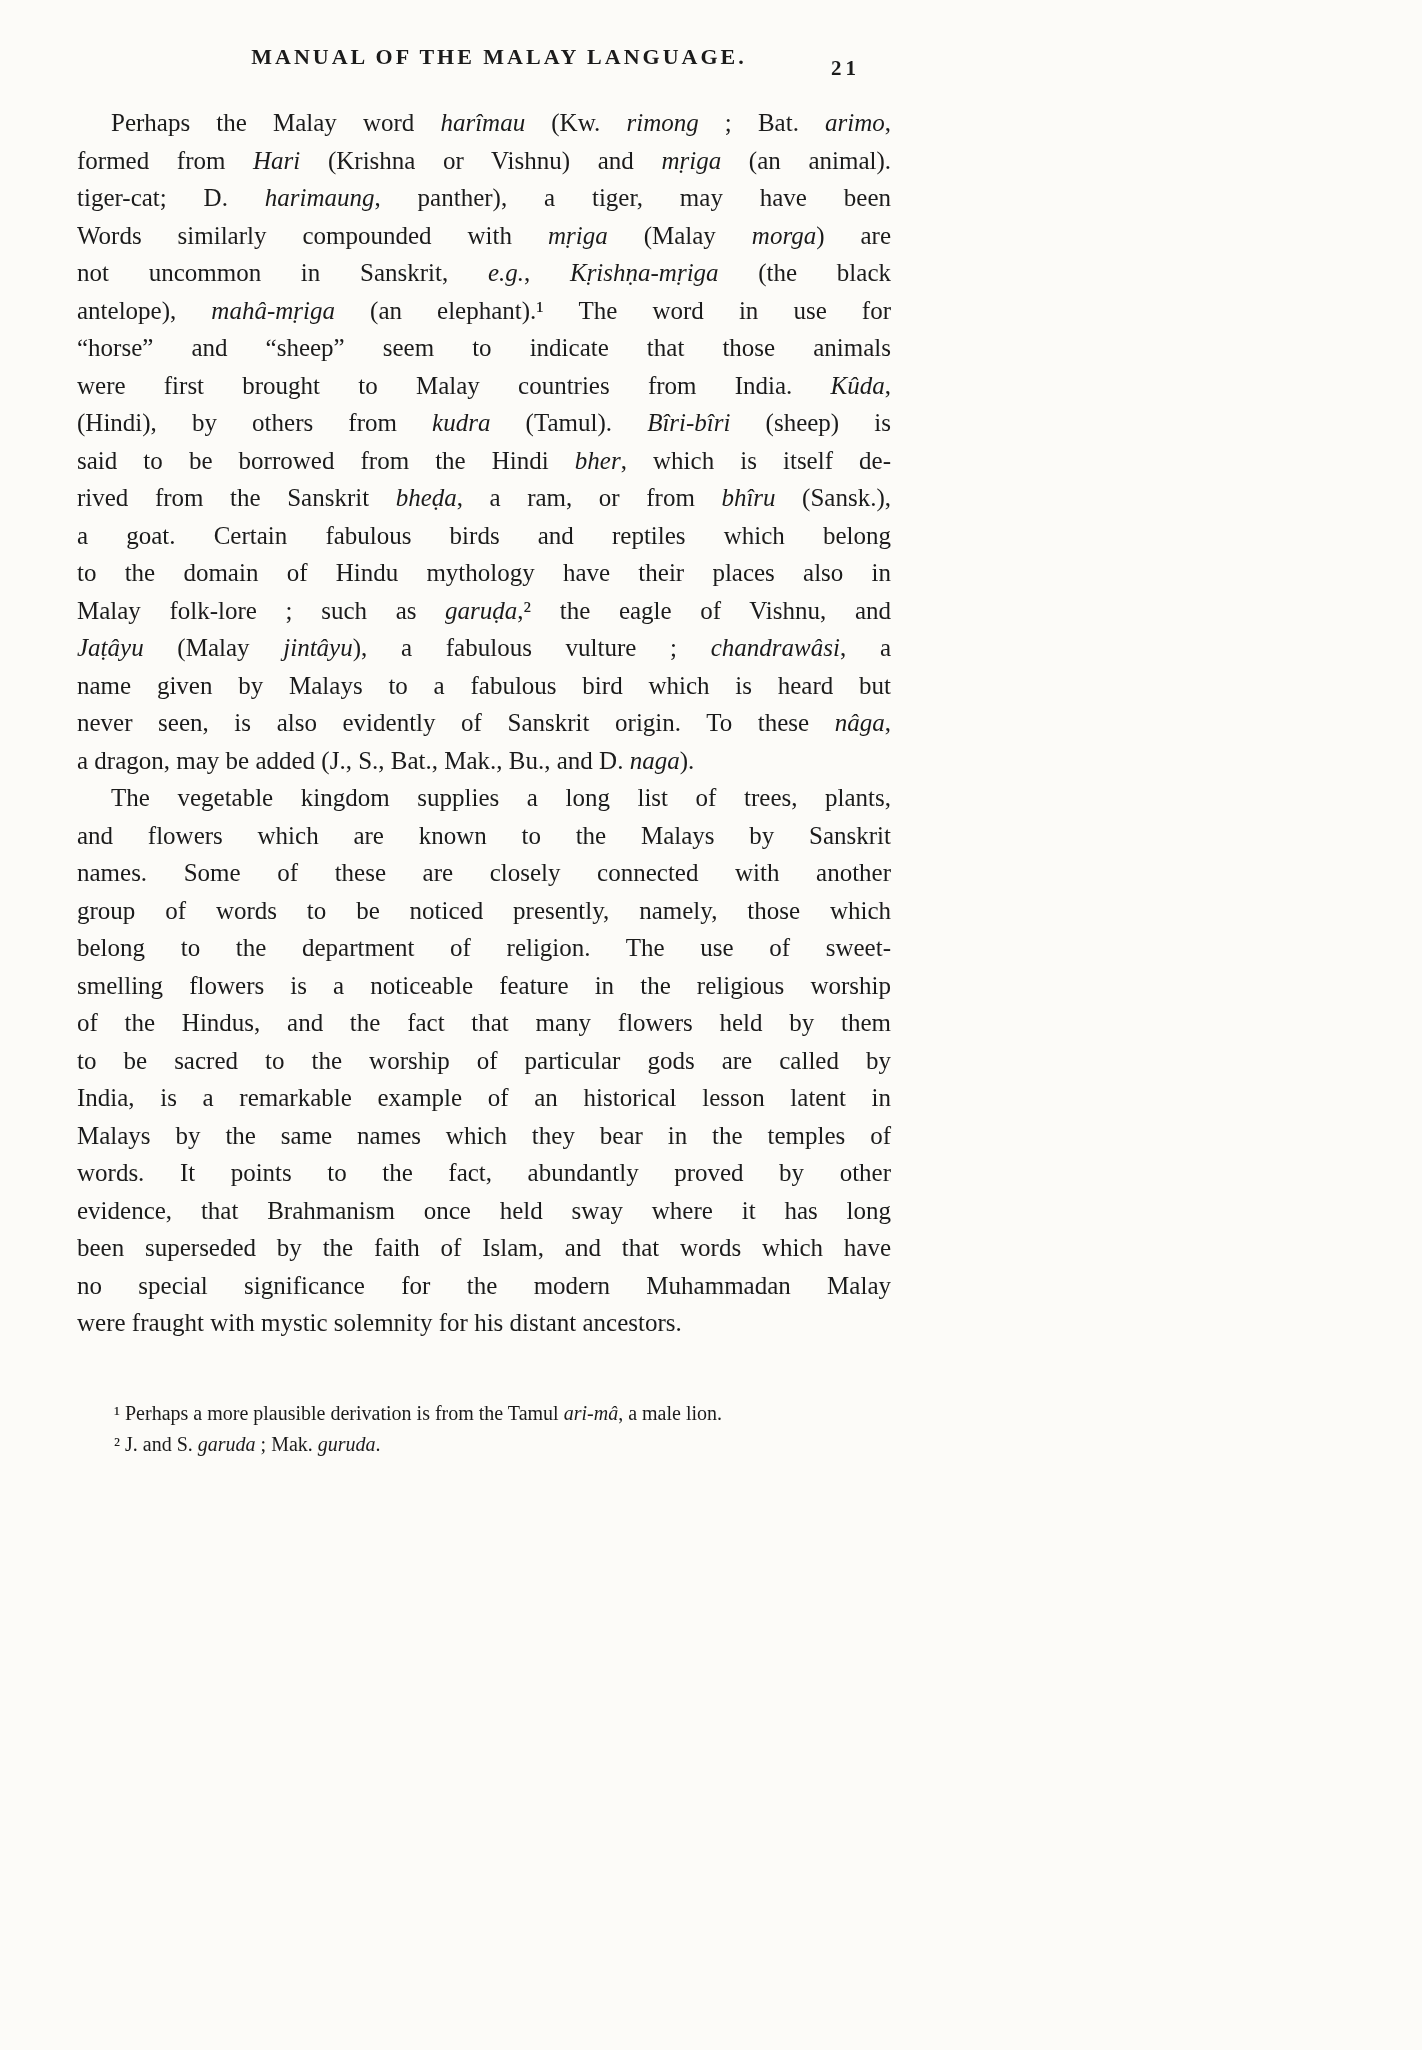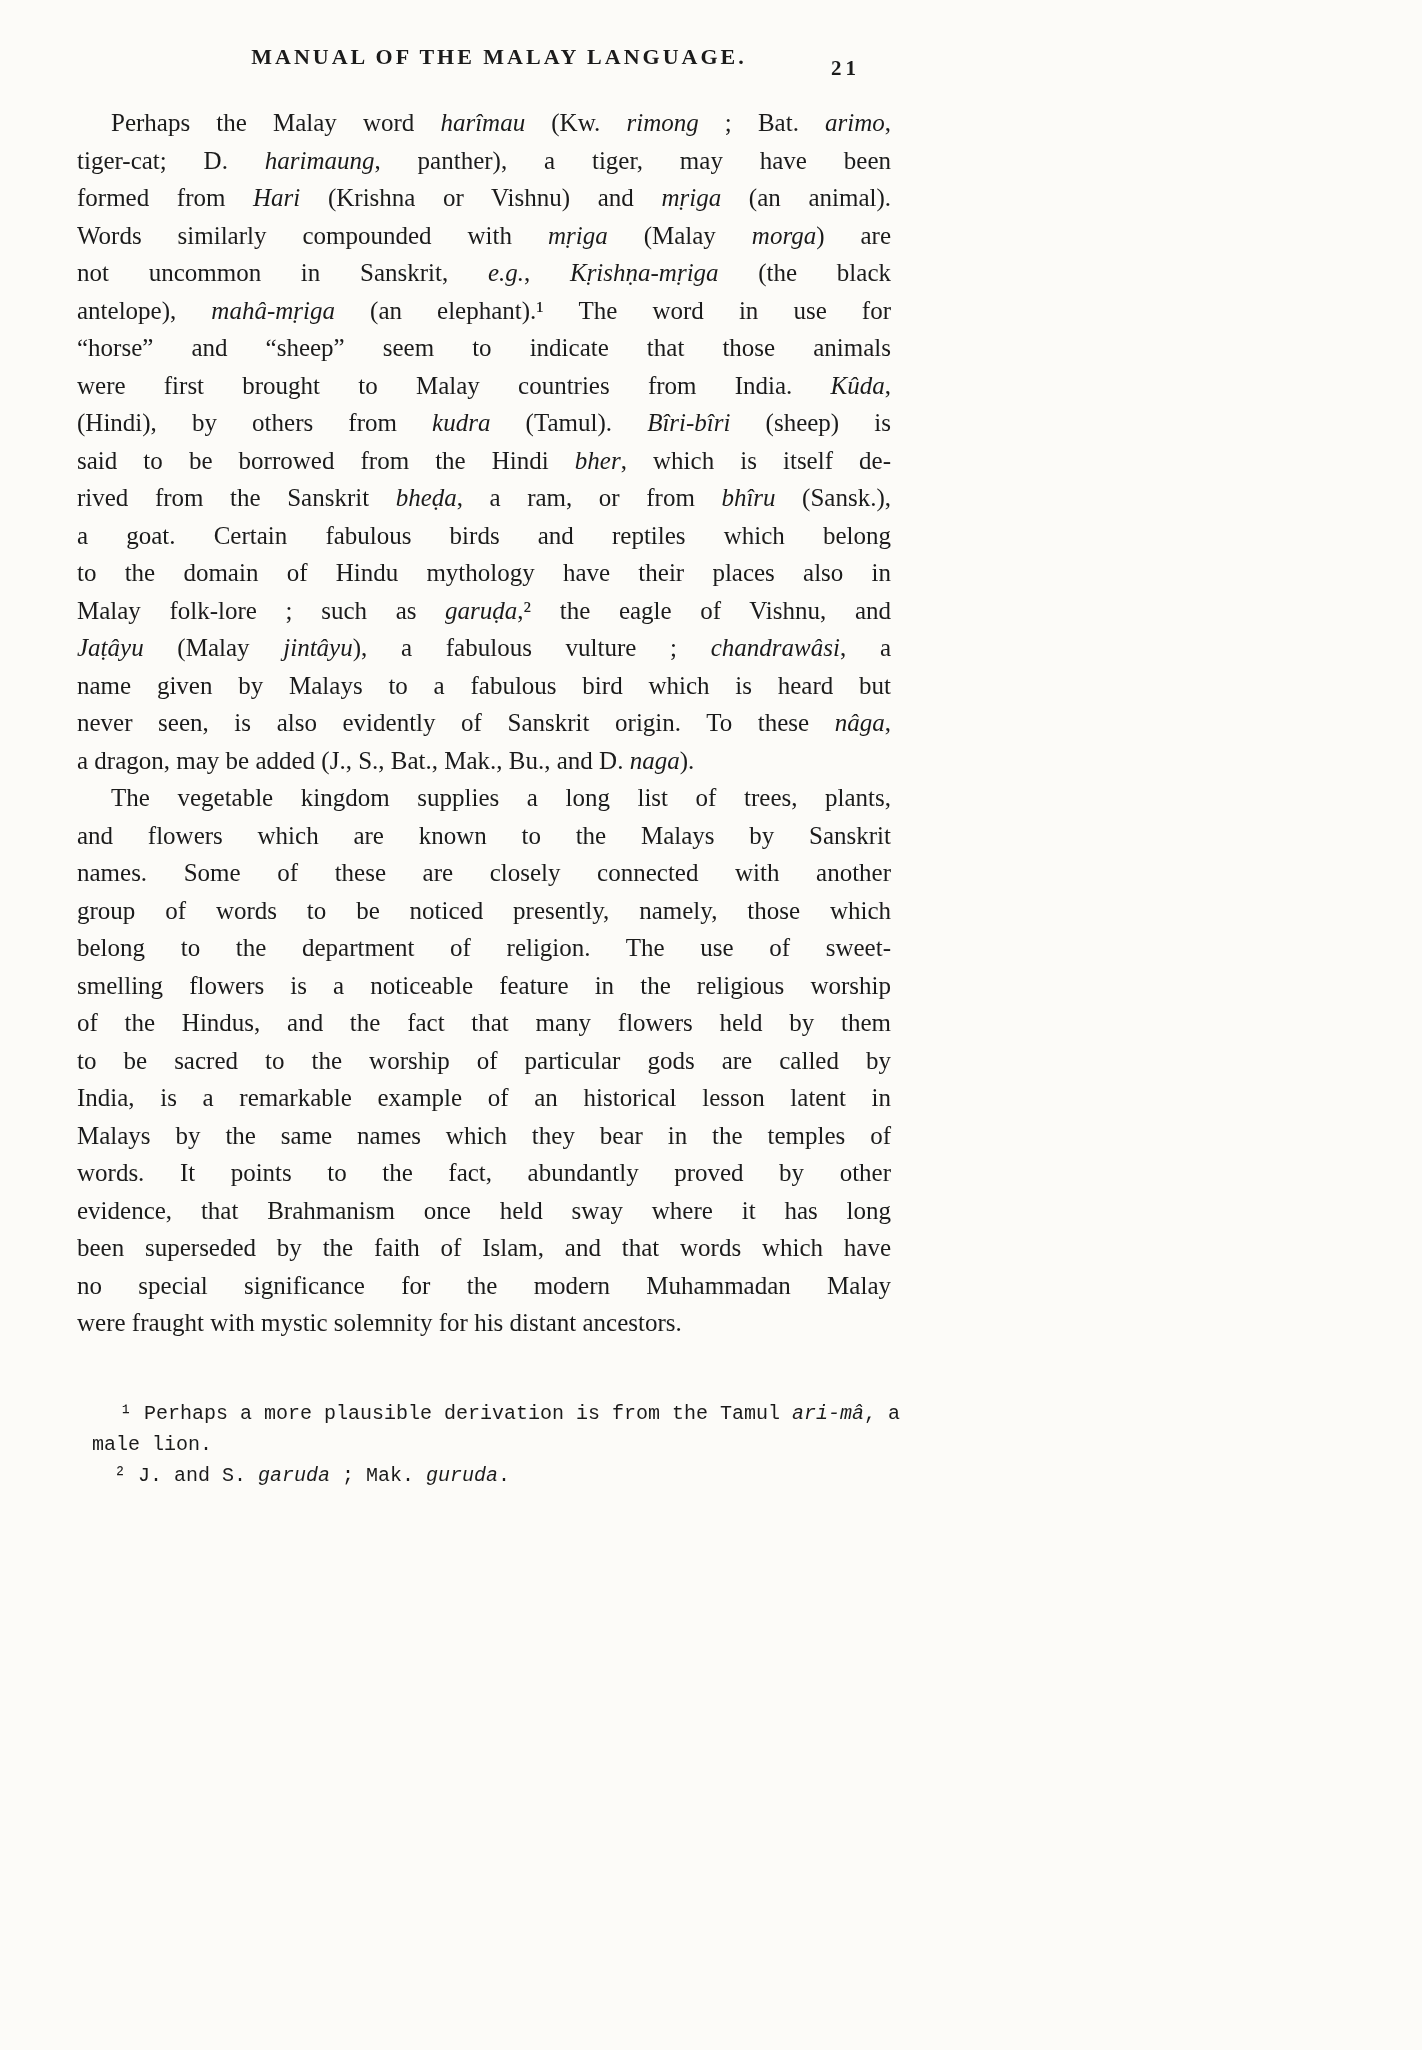--- a/index.html
+++ b/index.html
@@ -62,38 +62,37 @@
     left: 92px;
     top: 1398px;
     width: 814px;
     font-size: 20px;
     line-height: 31px;
   }
   .footnotes .line {
     text-align: center;
     text-align-last: left;
     text-indent: 22px;
-    font-family: Liberation Mono, monospace;
   }
 </style>
 </head>
 <body>
 
 <div class="page">
 
   <header class="page-header">
     <div class="running-title">MANUAL OF THE MALAY LANGUAGE.</div>
     <div class="page-number">21</div>
   </header>
 
   <main class="body-text">
       <div class="paragraph">
         <div class="line indent"><span>Perhaps the Malay word </span><span class="italic">harîmau</span><span> (Kw. </span><span class="italic">rimong</span><span> ; Bat. </span><span class="italic">arimo</span><span>,</span></div>
+        <div class="line"><span>formed from </span><span class="italic">Hari</span><span> (Krishna or Vishnu) and </span><span class="italic">mṛiga</span><span> (an animal).</span></div>
         <div class="line"><span>tiger-cat; D. </span><span class="italic">harimaung</span><span>, panther), a tiger, may have been</span></div>
-        <div class="line"><span>formed from </span><span class="italic">Hari</span><span> (Krishna or Vishnu) and </span><span class="italic">mṛiga</span><span> (an animal).</span></div>
         <div class="line"><span>Words similarly compounded with </span><span class="italic">mṛiga</span><span> (Malay </span><span class="italic">morga</span><span>) are</span></div>
         <div class="line"><span>not uncommon in Sanskrit, </span><span class="italic">e.g.</span><span>, </span><span class="italic">Kṛishṇa-mṛiga</span><span> (the black</span></div>
         <div class="line"><span>antelope), </span><span class="italic">mahâ-mṛiga</span><span> (an elephant).¹ The word in use for</span></div>
         <div class="line"><span>“horse” and “sheep” seem to indicate that those animals</span></div>
         <div class="line"><span>were first brought to Malay countries from India. </span><span class="italic">Kûda</span><span>,</span></div>
         <div class="line"><span>(Hindi), by others from </span><span class="italic">kudra</span><span> (Tamul). </span><span class="italic">Bîri-bîri</span><span> (sheep) is</span></div>
         <div class="line"><span>said to be borrowed from the Hindi </span><span class="italic">bher</span><span>, which is itself de-</span></div>
         <div class="line"><span>rived from the Sanskrit </span><span class="italic">bheḍa</span><span>, a ram, or from </span><span class="italic">bhîru</span><span> (Sansk.),</span></div>
         <div class="line"><span>a goat. Certain fabulous birds and reptiles which belong</span></div>
         <div class="line"><span>to the domain of Hindu mythology have their places also in</span></div>

